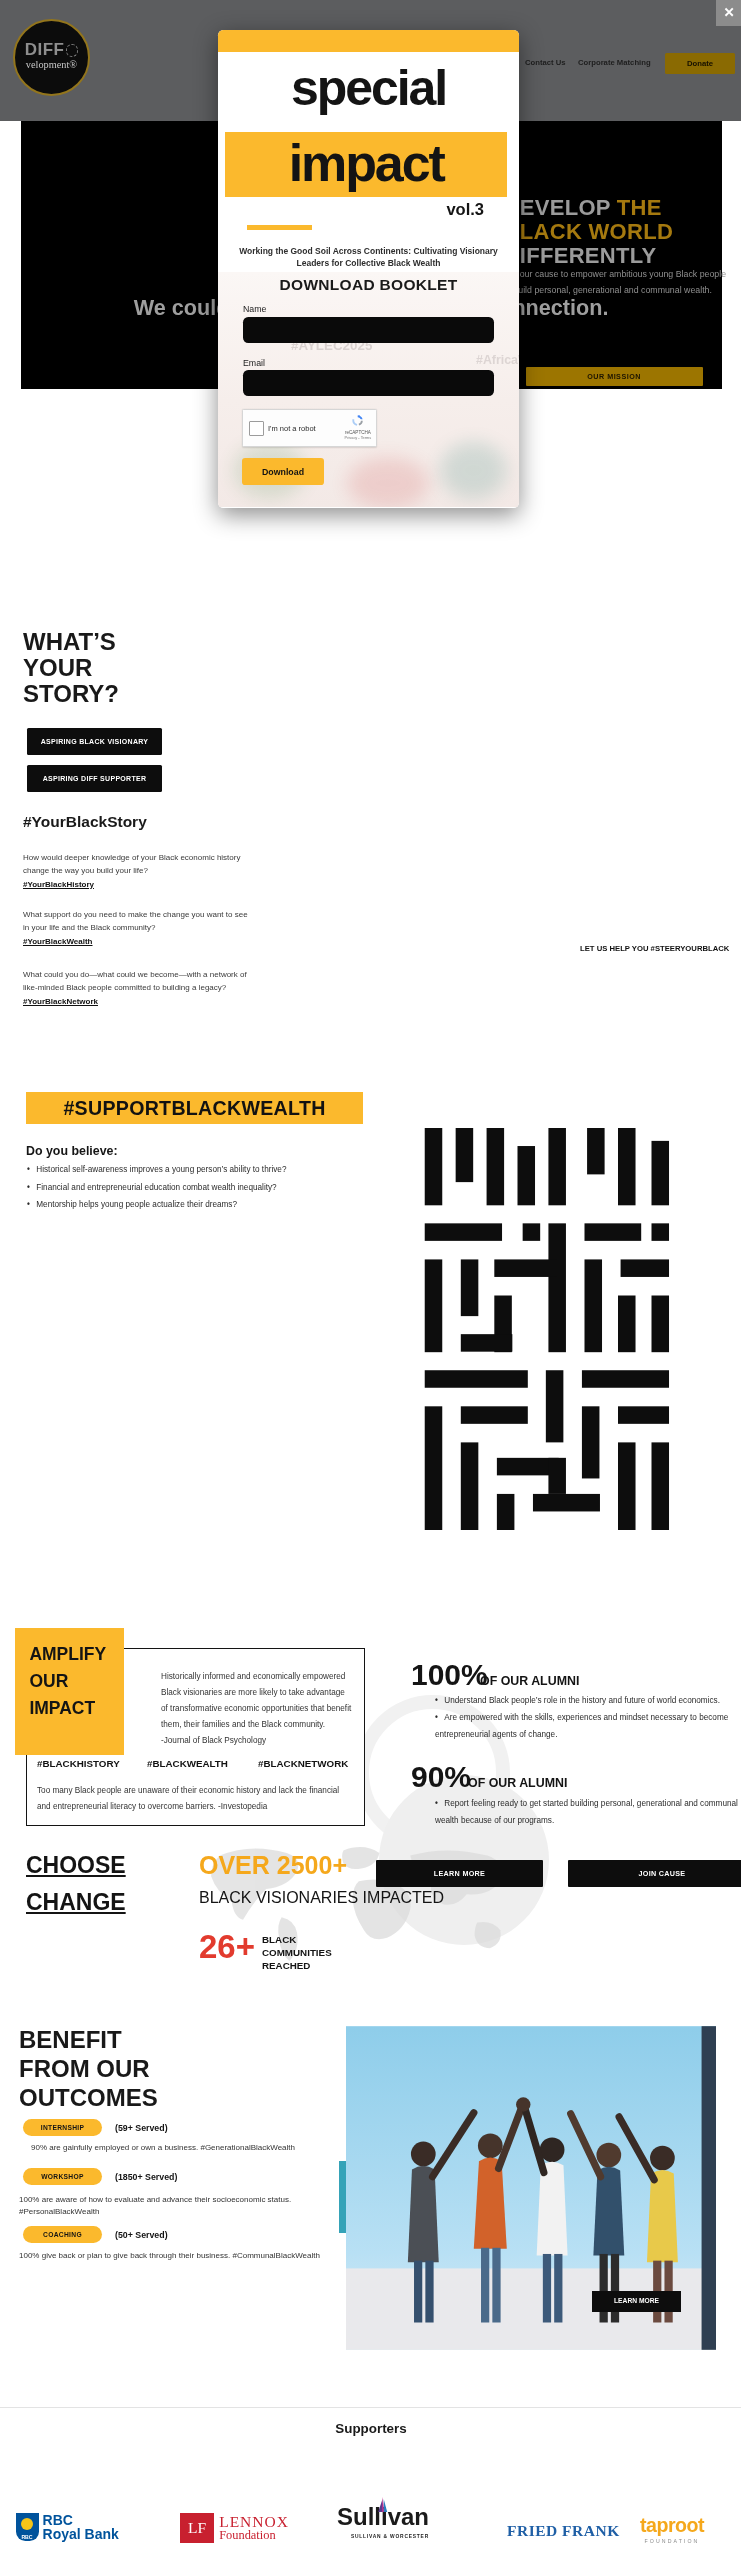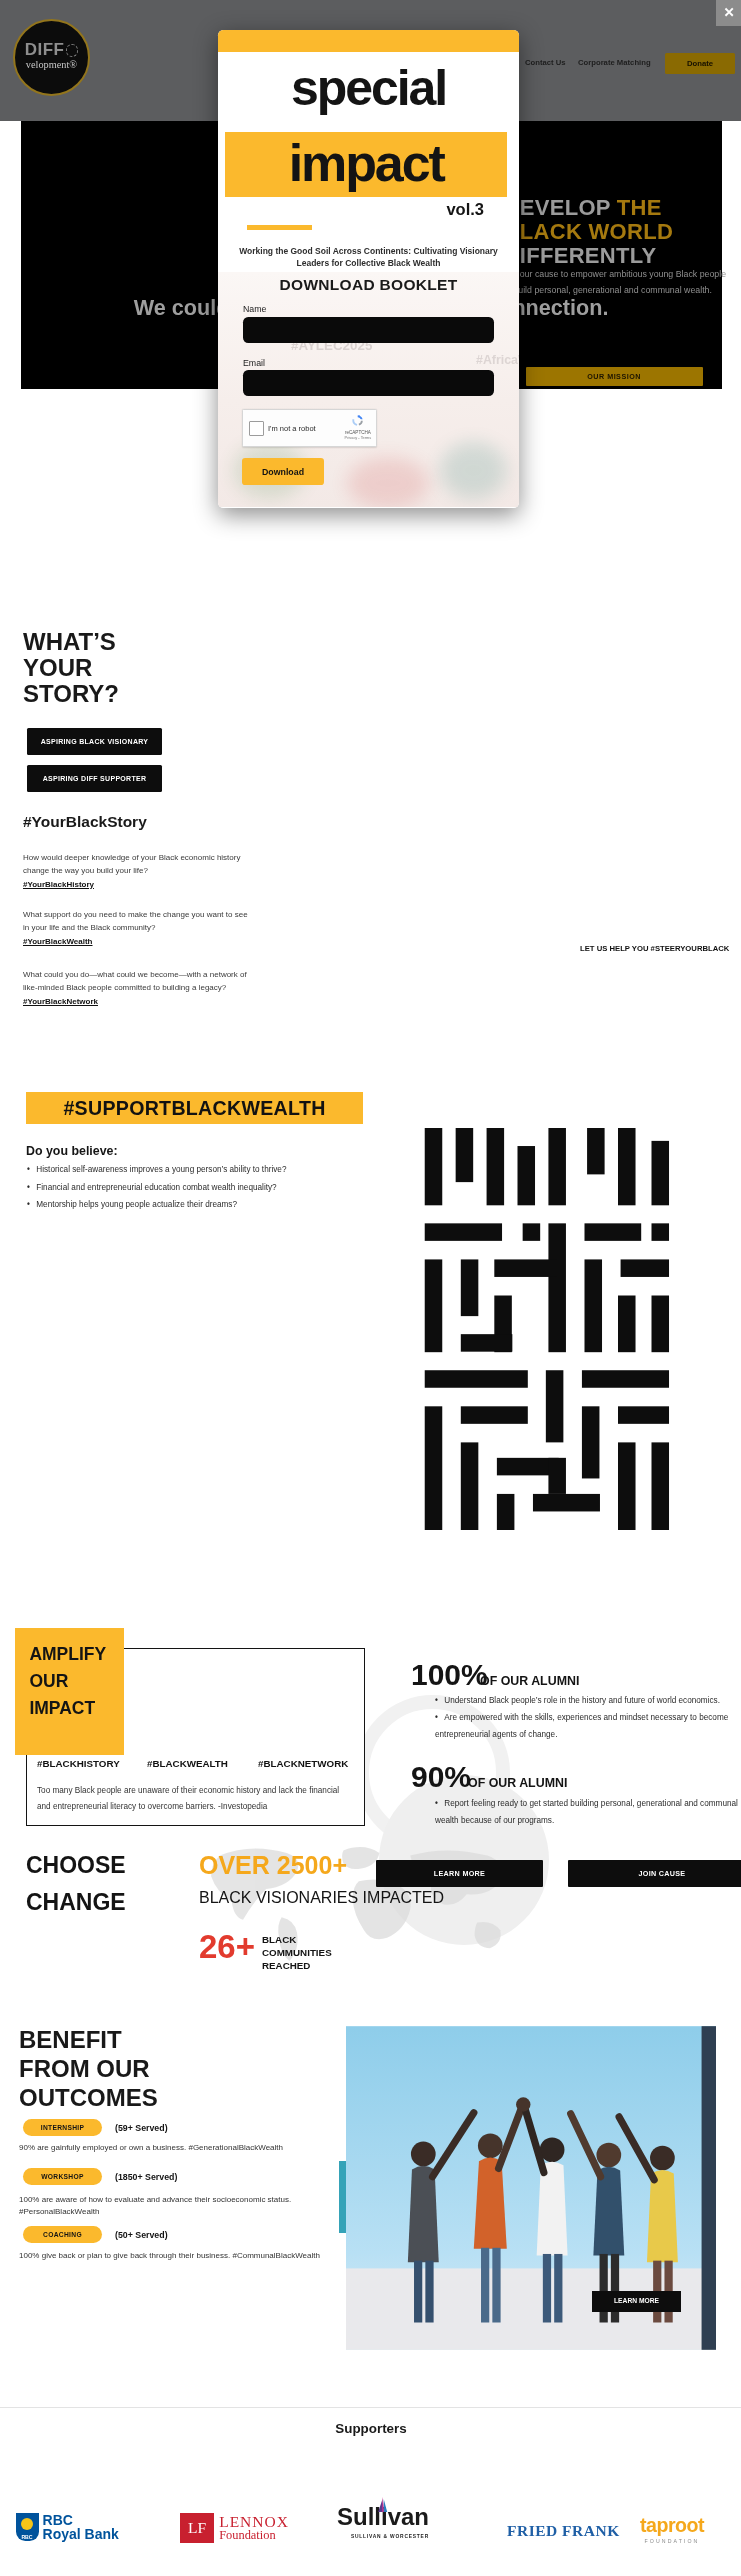--- a/index.html
+++ b/index.html
@@ -102,35 +102,35 @@
   .stat2-val{left:411px;top:1760px;font-size:30px;}
   .stat2-label{left:468px;top:1776px;font-size:12.4px;font-weight:800;color:#141414;z-index:3;}
   .stat2-bullets{left:435px;top:1795px;width:309px;font-size:8.2px;line-height:17px;color:#2b2b2b;z-index:3;}
   .big-btn{top:1860px;height:27px;background:#0d0d0d;color:#fff;font-size:7.2px;font-weight:800;
      letter-spacing:0.3px;text-align:center;line-height:27px;border-radius:1px;cursor:pointer;z-index:3;}
   .learn-btn{left:376px;width:167px;}
   .join-btn{left:568px;width:188px;}
 
   
   .worldmap{left:189px;top:1840px;z-index:0;}
-  .choose-h{left:26px;top:1847px;font-size:23px;line-height:37px;font-weight:800;color:#141414;z-index:1;}
+  .choose-h{left:26px;top:1847px;font-size:23px;line-height:37px;font-weight:800;color:#141414;z-index:1;text-decoration:underline;}
   .cc1-val{left:199px;top:1851px;font-size:25px;font-weight:800;color:#F5A81C;z-index:1;}
   .cc1-label{left:199px;top:1889px;font-size:16px;font-weight:400;color:#141414;z-index:1;}
   .cc2-val{left:199px;top:1928px;font-size:33px;font-weight:800;color:#E23B2E;z-index:1;}
   .cc2-label{left:262px;top:1933px;font-size:9.8px;line-height:13px;font-weight:800;color:#141414;z-index:1;}
 
   
   .out-h{left:19px;top:2025px;font-size:24px;line-height:29px;font-weight:800;color:#191919;}
   .pill{width:79px;height:17px;background:#FBB92D;border-radius:8.8px;text-align:center;line-height:17px;
      font-size:6.7px;font-weight:800;color:#141414;letter-spacing:0.3px;cursor:pointer;}
   .pill1{left:23px;top:2119px;} .pill2{left:23px;top:2168px;} .pill3{left:23px;top:2226px;}
   .served{font-size:8.8px;font-weight:800;color:#141414;}
   .served1{left:115px;top:2123px;} .served2{left:115px;top:2172px;} .served3{left:115px;top:2230px;}
   .outdesc{left:19px;width:309px;font-size:8px;line-height:12.4px;color:#333;}
-  .od1{top:2142px;} .od2{top:2194px;} .od3{top:2250px;}
+  .od1{top:2142px;margin-left:12px;} .od2{top:2194px;} .od3{top:2250px;}
   .photo{left:346px;top:2026px;width:370px;height:324px;overflow:hidden;}
   .teal-bar{left:339px;top:2161px;width:7.2px;height:72px;background:#35a3b8;z-index:2;}
   .photo-btn{left:592px;top:2291px;width:89px;height:20.6px;background:#0d0d0d;color:#fff;font-size:6.7px;
      font-weight:800;text-align:center;line-height:20.6px;cursor:pointer;z-index:2;}
 
   
   .divider{left:0;top:2407px;width:742px;height:0.5px;background:#e3e3e3;}
   .supp-h{left:0;top:2421px;width:742px;text-align:center;font-size:13.4px;font-weight:700;color:#1a1a1a;}
   .logo-rbc{left:15.5px;top:2513px;display:flex;align-items:center;gap:4.1px;}
   .rbc-shield{width:23px;height:28px;background:#00539C;border-radius:0 0 9.3px 9.3px;position:relative;}
@@ -290,20 +290,22 @@
   </svg>
 
   <div class="abs deco-ring"></div>
   <div class="abs deco-circle"></div>
   <div class="abs quote-box"></div>
   <div class="abs amp-box">
     <div class="amp-box-text preline">AMPLIFY
 OUR
 IMPACT</div>
   </div>
+  <div class="abs quote-text preline">Historically informed and economically empowered Black visionaries are more likely to take advantage of transformative economic opportunities that benefit them, their families and the Black community.
+-Journal of Black Psychology</div>
   <span class="abs hashtag ht1">#BLACKHISTORY</span>
   <span class="abs hashtag ht2">#BLACKWEALTH</span>
   <span class="abs hashtag ht3">#BLACKNETWORK</span>
   <div class="abs amp-note">Too many Black people are unaware of their economic history and lack the financial and entrepreneurial literacy to overcome barriers. -Investopedia</div>
 
   <div class="abs stat-val stat1-val">100%</div>
   <div class="abs stat1-label">OF OUR ALUMNI</div>
   <div class="abs stat1-bullets">
     <div><span class="bdot">•</span><span>Understand Black people’s role in the history and future of world economics.</span></div>
     <div><span class="bdot">•</span><span>Are empowered with the skills, experiences and mindset necessary to become entrepreneurial agents of change.</span></div>

